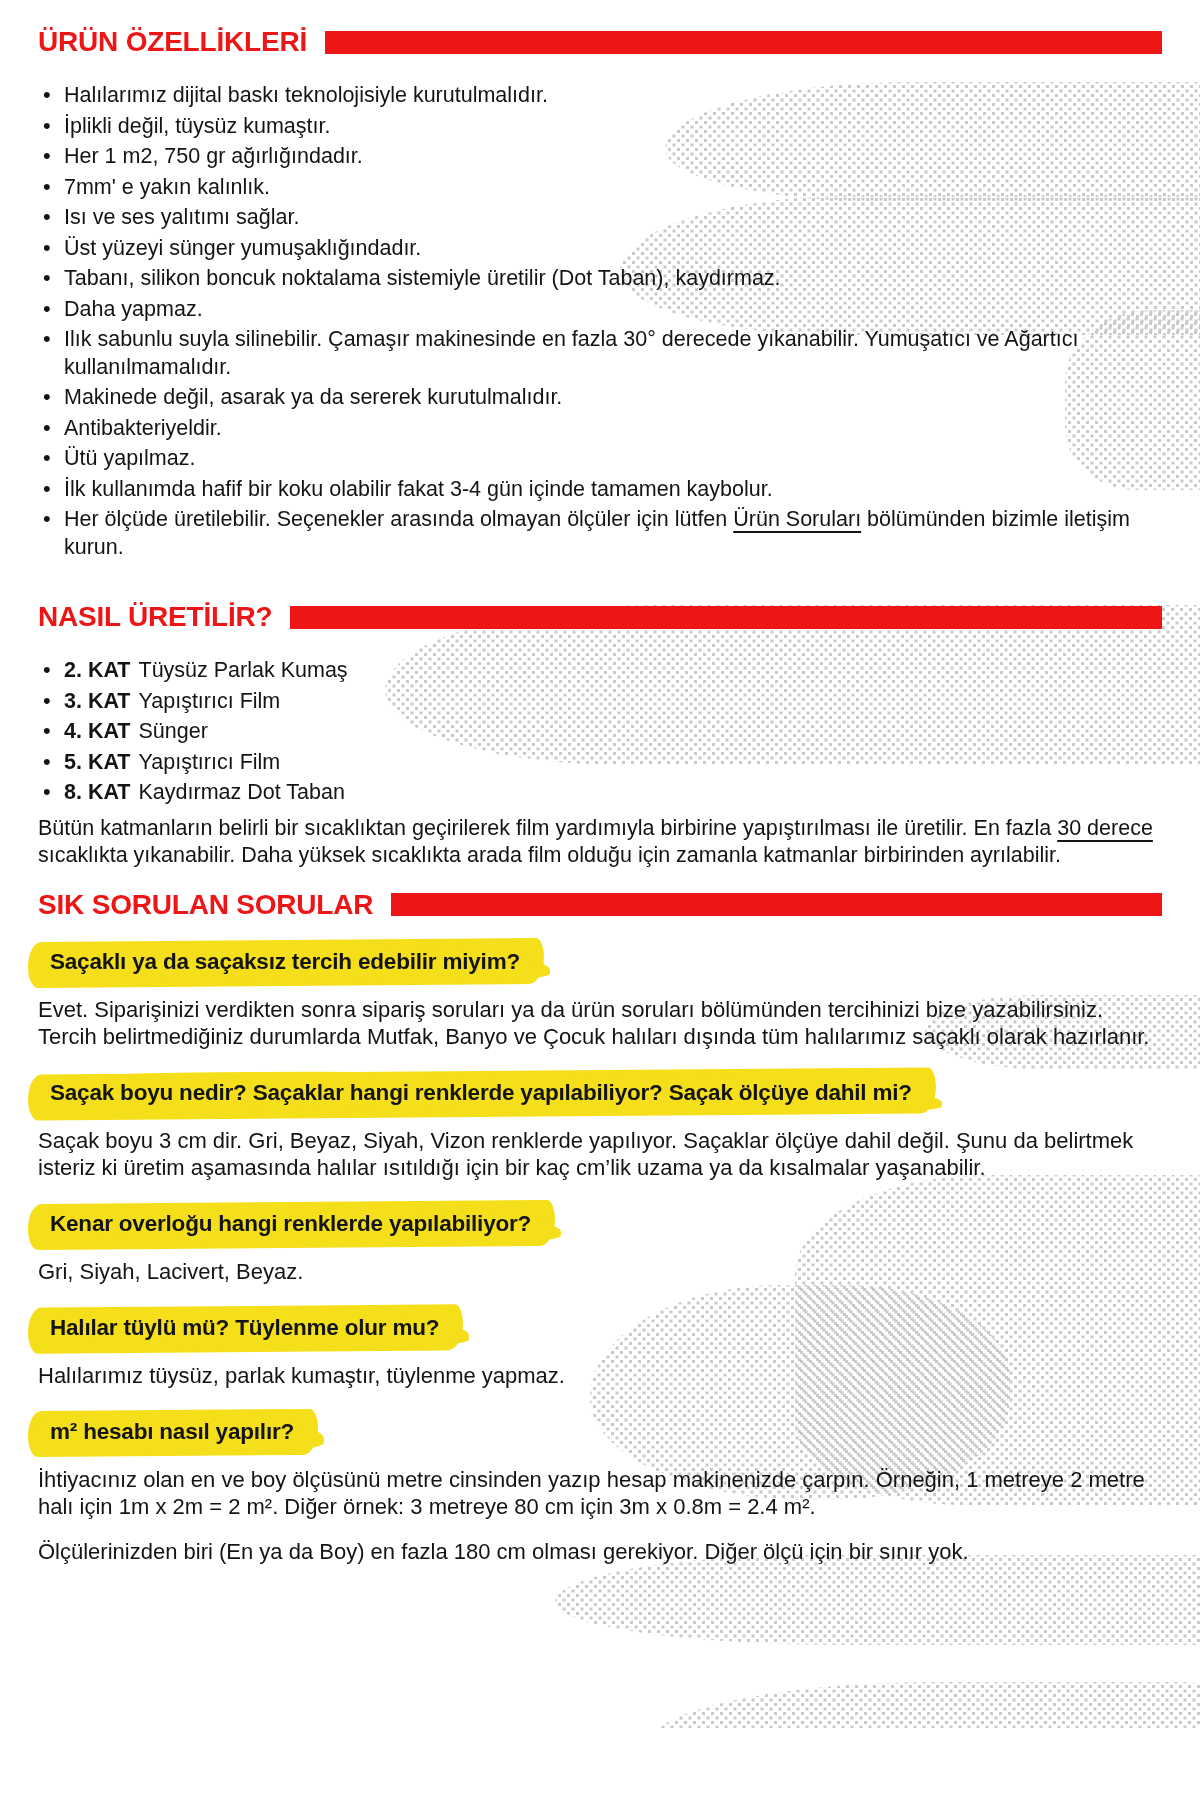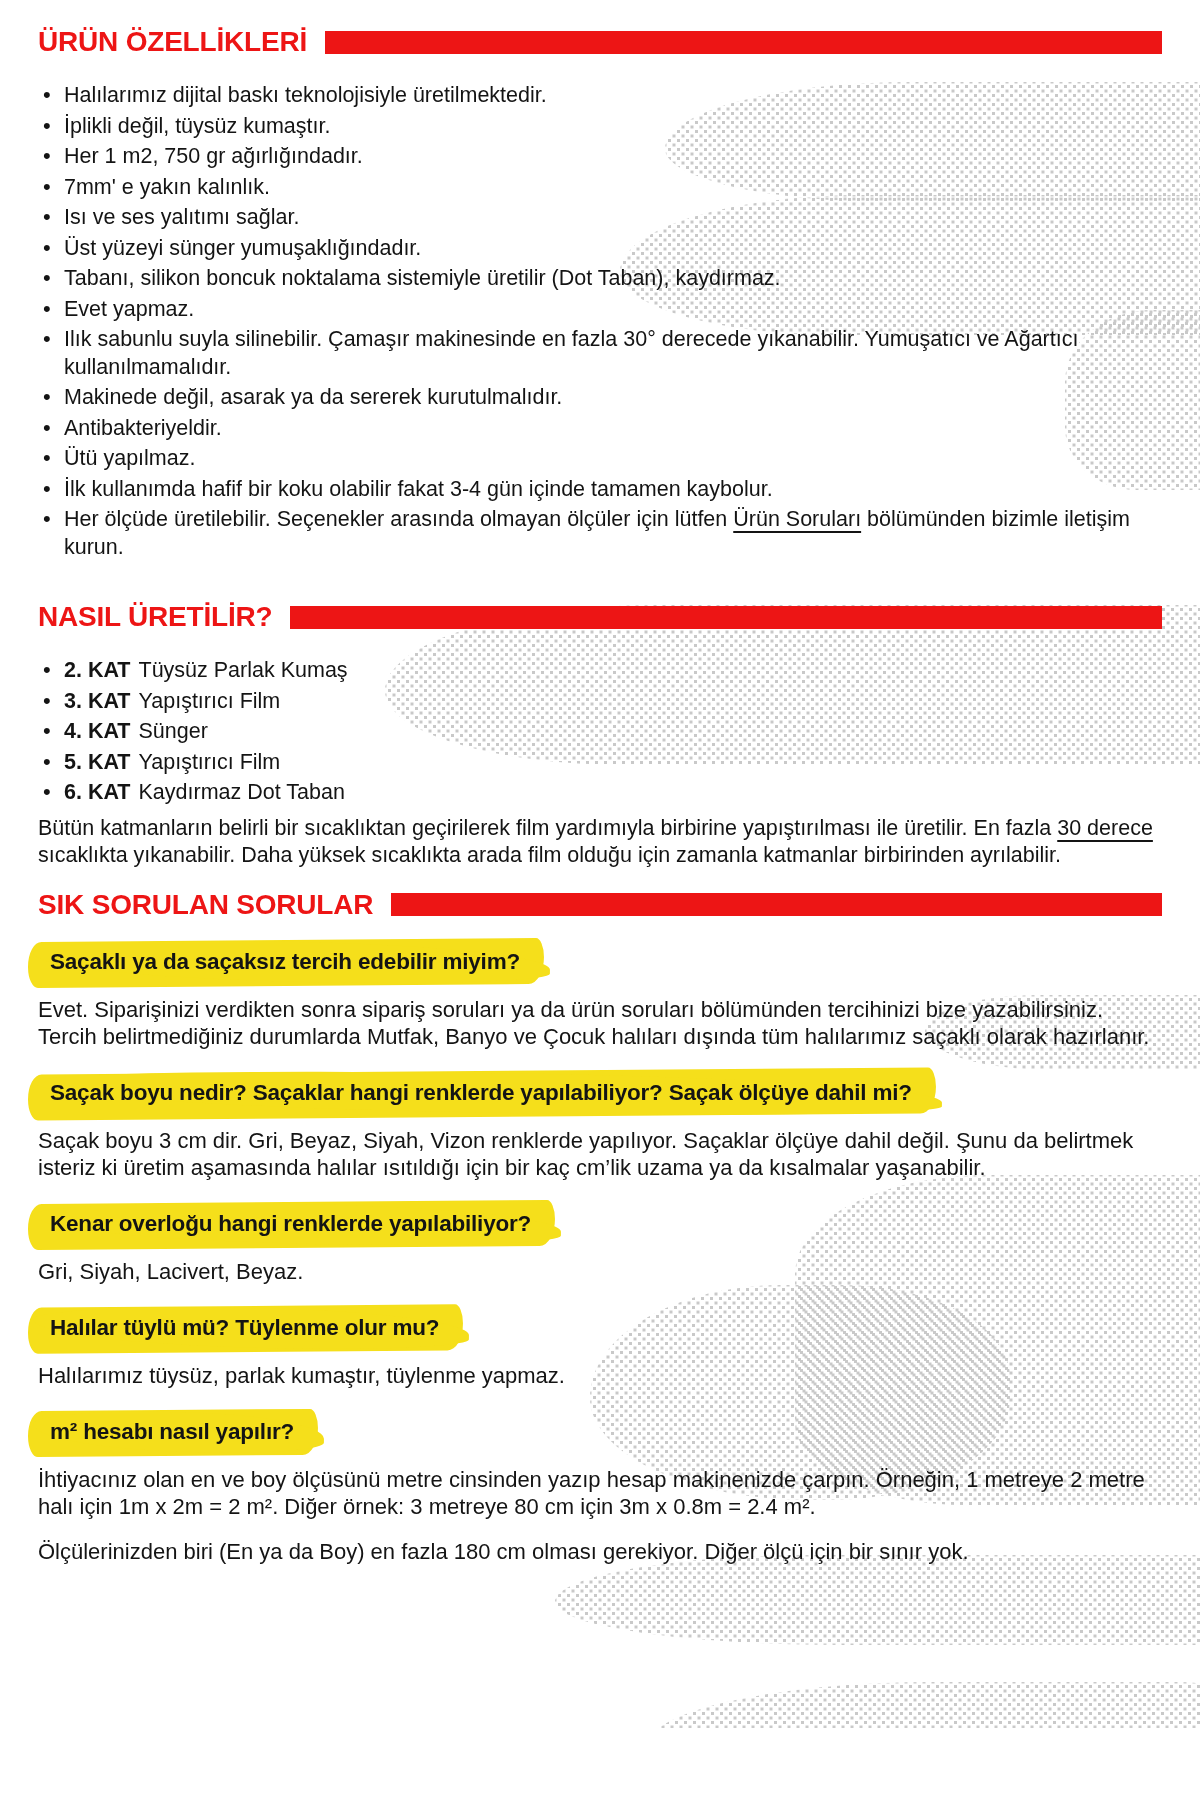--- a/index.html
+++ b/index.html
@@ -96,35 +96,35 @@
 
   <div class="content">
 
     <section>
       <div class="h-row">
         <h2 class="h-title">ÜRÜN ÖZELLİKLERİ</h2>
         <div class="h-bar"></div>
       </div>
       <ul class="blist">
 
-          <li><span>Halılarımız dijital baskı teknolojisiyle üretilmektedir.</span><a class="u"></a><span></span></li>
+          <li><span>Halılarımız dijital baskı teknolojisiyle kurutulmalıdır.</span><a class="u"></a><span></span></li>
 
           <li><span>İplikli değil, tüysüz kumaştır.</span><a class="u"></a><span></span></li>
 
           <li><span>Her 1 m2, 750 gr ağırlığındadır.</span><a class="u"></a><span></span></li>
 
           <li><span>7mm' e yakın kalınlık.</span><a class="u"></a><span></span></li>
 
           <li><span>Isı ve ses yalıtımı sağlar.</span><a class="u"></a><span></span></li>
 
           <li><span>Üst yüzeyi sünger yumuşaklığındadır.</span><a class="u"></a><span></span></li>
 
           <li><span>Tabanı, silikon boncuk noktalama sistemiyle üretilir (Dot Taban), kaydırmaz.</span><a class="u"></a><span></span></li>
 
-          <li><span>Evet yapmaz.</span><a class="u"></a><span></span></li>
+          <li><span>Daha yapmaz.</span><a class="u"></a><span></span></li>
 
           <li><span>Ilık sabunlu suyla silinebilir. Çamaşır makinesinde en fazla 30° derecede yıkanabilir. Yumuşatıcı ve Ağartıcı kullanılmamalıdır.</span><a class="u"></a><span></span></li>
 
           <li><span>Makinede değil, asarak ya da sererek kurutulmalıdır.</span><a class="u"></a><span></span></li>
 
           <li><span>Antibakteriyeldir.</span><a class="u"></a><span></span></li>
 
           <li><span>Ütü yapılmaz.</span><a class="u"></a><span></span></li>
 
           <li><span>İlk kullanımda hafif bir koku olabilir fakat 3-4 gün içinde tamamen kaybolur.</span><a class="u"></a><span></span></li>
@@ -142,21 +142,21 @@
 
 
           <li><b>2. KAT</b><span>Tüysüz Parlak Kumaş</span></li>
 
           <li><b>3. KAT</b><span>Yapıştırıcı Film</span></li>
 
           <li><b>4. KAT</b><span>Sünger</span></li>
 
           <li><b>5. KAT</b><span>Yapıştırıcı Film</span></li>
 
-          <li><b>6. KAT</b><span>Kaydırmaz Dot Taban</span></li>
+          <li><b>8. KAT</b><span>Kaydırmaz Dot Taban</span></li>
         </ul>
       <p class="body-text par"><span>Bütün katmanların belirli bir sıcaklıktan geçirilerek film yardımıyla birbirine yapıştırılması ile üretilir. En fazla </span><span class="u">30 derece</span><span> sıcaklıkta yıkanabilir. Daha yüksek sıcaklıkta arada film olduğu için zamanla katmanlar birbirinden ayrılabilir.</span></p>
     </section>
 
     <section class="section" style="margin-top:20px;">
       <div class="h-row">
         <h2 class="h-title">SIK SORULAN SORULAR</h2>
         <div class="h-bar"></div>
       </div>
       <div>

